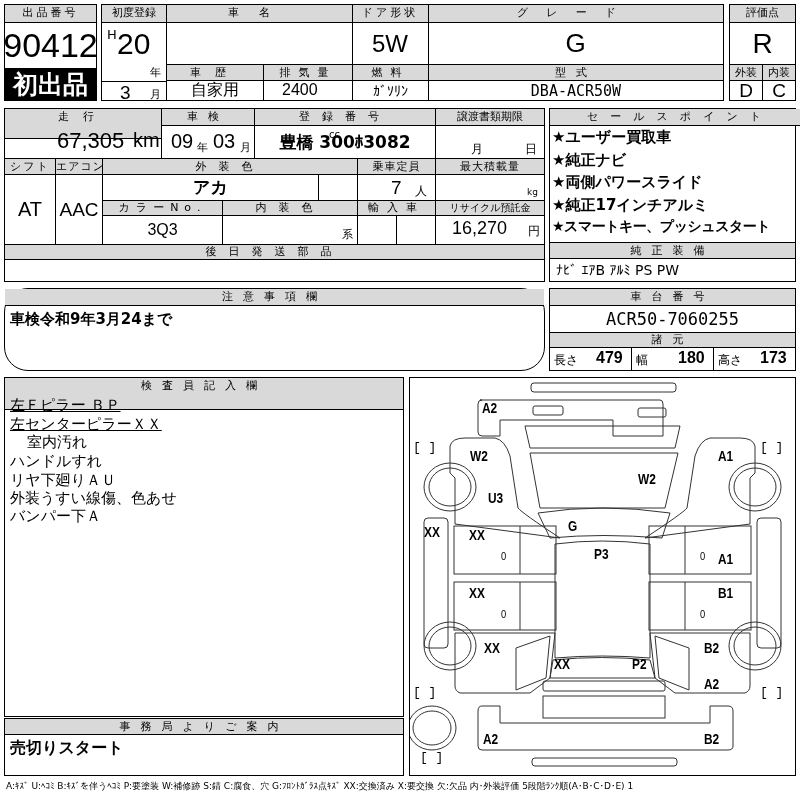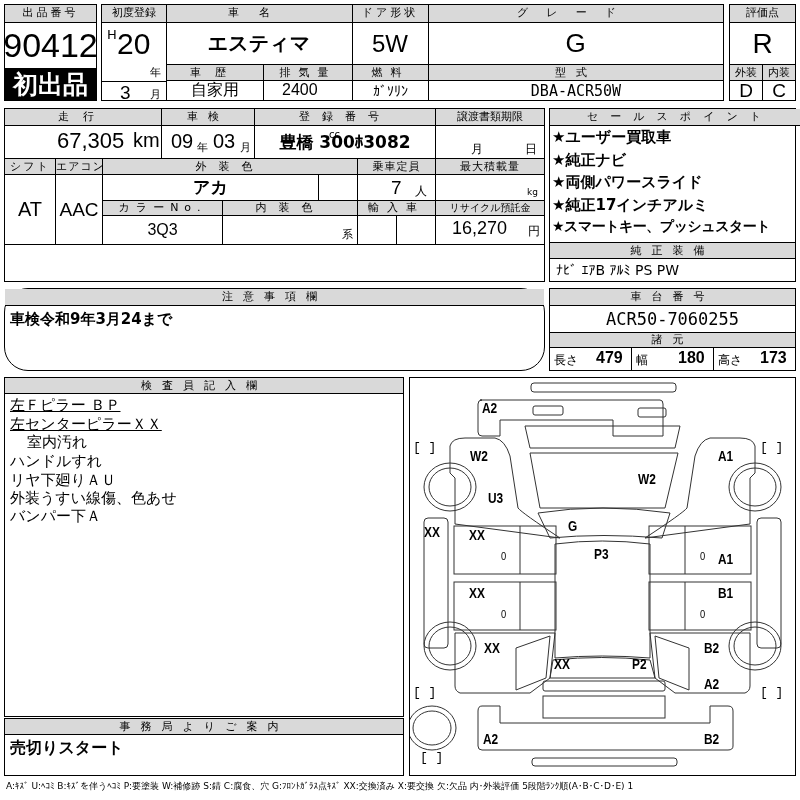--- a/index.html
+++ b/index.html
@@ -41,21 +41,20 @@
   <div class="vl" style="left:326px;top:0;height:95px;"></div>
   <div class="vl" style="left:161px;top:59px;height:36px;"></div>
 
   <div class="cell" style="left:5px;top:22px;font-size:13px;">H</div>
   <div class="cell big" style="left:15px;top:22px;font-size:30px;">20</div>
   <div class="cell" style="left:48px;top:60px;font-size:11px;">年</div>
   <div class="hl" style="left:0;top:76px;width:64px;"></div>
   <div class="cell big" style="left:18px;top:77px;font-size:19px;">3</div>
   <div class="cell" style="left:48px;top:82px;font-size:11px;">月</div>
 
-  <div class="cell c" style="left:64px;top:18px;width:186px;height:41px;font-size:20px;font-weight:bold;">エスティマ</div>
 
   <div class="cell c big" style="left:250px;top:18px;width:76px;height:41px;font-size:24px;">5W</div>
 
   <div class="cell c big" style="left:326px;top:18px;width:295px;height:41px;font-size:26px;">G</div>
 
   <div class="hl" style="left:64px;top:59px;width:557px;"></div>
   <div class="hdr" style="left:65px;top:60px;width:96px;height:16px;line-height:15px;letter-spacing:14px;">車歴</div>
   <div class="hdr" style="left:162px;top:60px;width:88px;height:16px;line-height:15px;letter-spacing:8px;">排気量</div>
   <div class="hdr" style="left:251px;top:60px;width:75px;height:16px;line-height:15px;letter-spacing:8px;">燃料</div>
   <div class="hdr" style="left:327px;top:60px;width:294px;height:16px;line-height:15px;letter-spacing:10px;">型式</div>
@@ -72,21 +71,21 @@
   <div class="hl" style="left:0;top:59px;width:65px;"></div>
   <div class="hdr" style="left:0;top:60px;width:32px;height:16px;line-height:15px;letter-spacing:0;">外装</div>
   <div class="hdr" style="left:33px;top:60px;width:32px;height:16px;line-height:15px;letter-spacing:0;">内装</div>
   <div class="vl" style="left:32px;top:59px;height:36px;"></div>
   <div class="cell c big" style="left:0;top:76px;width:32px;height:19px;font-size:19px;">D</div>
   <div class="cell c big" style="left:33px;top:76px;width:32px;height:19px;font-size:19px;">C</div>
 </div>
 
 <div class="box" style="left:4px;top:108px;width:541px;height:174px;">
 
-  <div class="hdr" style="left:0;top:0;width:156px;height:17px;letter-spacing:14px;">走行</div>
+  <div class="hdr" style="left:0;top:0;width:156px;height:30px;letter-spacing:14px;">走行</div>
   <div class="hdr" style="left:157px;top:0;width:92px;height:17px;letter-spacing:10px;">車検</div>
   <div class="hdr" style="left:250px;top:0;width:180px;height:17px;letter-spacing:12px;">登録番号</div>
   <div class="hdr" style="left:431px;top:0;width:108px;height:17px;letter-spacing:0;">譲渡書類期限</div>
   <div class="vl" style="left:156px;top:0;height:49px;"></div>
   <div class="vl" style="left:249px;top:0;height:49px;"></div>
   <div class="vl" style="left:430px;top:0;height:49px;"></div>
 
   <div class="cell big" style="left:52px;top:19px;font-size:22px;">67,305</div>
   <div class="cell big" style="left:128px;top:20px;font-size:20px;">km</div>
   <div class="cell big" style="left:166px;top:21px;font-size:20px;">09</div>
@@ -123,20 +122,21 @@
   <div class="hdr" style="left:431px;top:92px;width:108px;height:15px;line-height:14px;letter-spacing:0;font-size:10px;">リサイクル預託金</div>
   <div class="vl" style="left:217px;top:91px;height:44px;"></div>
   <div class="vl" style="left:391px;top:107px;height:28px;"></div>
 
   <div class="cell c big" style="left:98px;top:107px;width:119px;height:28px;font-size:16px;">3Q3</div>
   <div class="cell" style="left:337px;top:118px;font-size:11px;">系</div>
   <div class="cell big" style="left:447px;top:109px;font-size:18px;">16,270</div>
   <div class="cell" style="left:523px;top:114px;font-size:12px;">円</div>
 
   <div class="hl" style="left:0;top:135px;width:539px;"></div>
+  <div class="hdr" style="left:0;top:136px;width:539px;height:15px;line-height:14px;letter-spacing:12px;">後日発送部品</div>
   <div class="cell" style="left:4px;top:153px;font-size:14px;"></div>
 </div>
 
 <div class="box" style="left:549px;top:108px;width:247px;height:174px;">
   <div class="hdr" style="left:0;top:0;width:260px;height:17px;letter-spacing:12px;">セールスポイント</div>
   <div class="cell" style="left:2px;top:19px;font-size:15px;font-weight:bold;white-space:nowrap;">★ユーザー買取車</div>
   <div class="cell" style="left:2px;top:42px;font-size:15px;font-weight:bold;white-space:nowrap;">★純正ナビ</div>
   <div class="cell" style="left:2px;top:64px;font-size:15px;font-weight:bold;white-space:nowrap;">★両側パワースライド</div>
   <div class="cell" style="left:2px;top:87px;font-size:15px;font-weight:bold;white-space:nowrap;">★純正17インチアルミ</div>
   <div class="cell" style="left:2px;top:109px;font-size:14px;font-weight:bold;white-space:nowrap;letter-spacing:-0.5px;">★スマートキー、プッシュスタート</div>
@@ -159,21 +159,21 @@
   <div class="vl" style="left:163px;top:59px;height:22px;"></div>
   <div class="cell" style="left:4px;top:63px;font-size:12px;">長さ</div>
   <div class="cell big" style="left:46px;top:60px;font-size:16px;font-weight:bold;">479</div>
   <div class="cell" style="left:86px;top:63px;font-size:12px;">幅</div>
   <div class="cell big" style="left:128px;top:60px;font-size:16px;font-weight:bold;">180</div>
   <div class="cell" style="left:168px;top:63px;font-size:12px;">高さ</div>
   <div class="cell big" style="left:210px;top:60px;font-size:16px;font-weight:bold;">173</div>
 </div>
 
 <div class="box" style="left:4px;top:377px;width:400px;height:340px;">
-  <div class="hdr" style="left:0;top:0;width:398px;height:16px;line-height:15px;letter-spacing:10px;">検査員記入欄</div>
+  <div class="hdr" style="left:0;top:0;width:398px;height:32px;line-height:15px;letter-spacing:10px;">検査員記入欄</div>
   <div class="cell txt u" style="left:5px;top:18px;">左Ｆピラー ＢＰ</div>
   <div class="cell txt u" style="left:5px;top:37px;">左センターピラーＸＸ</div>
   <div class="cell txt" style="left:22px;top:55px;">室内汚れ</div>
   <div class="cell txt" style="left:5px;top:74px;">ハンドルすれ</div>
   <div class="cell txt" style="left:5px;top:93px;">リヤ下廻りＡＵ</div>
   <div class="cell txt" style="left:5px;top:111px;">外装うすい線傷、色あせ</div>
   <div class="cell txt" style="left:5px;top:129px;">バンパー下Ａ</div>
 </div>
 
 <div class="box" style="left:4px;top:718px;width:400px;height:58px;">

